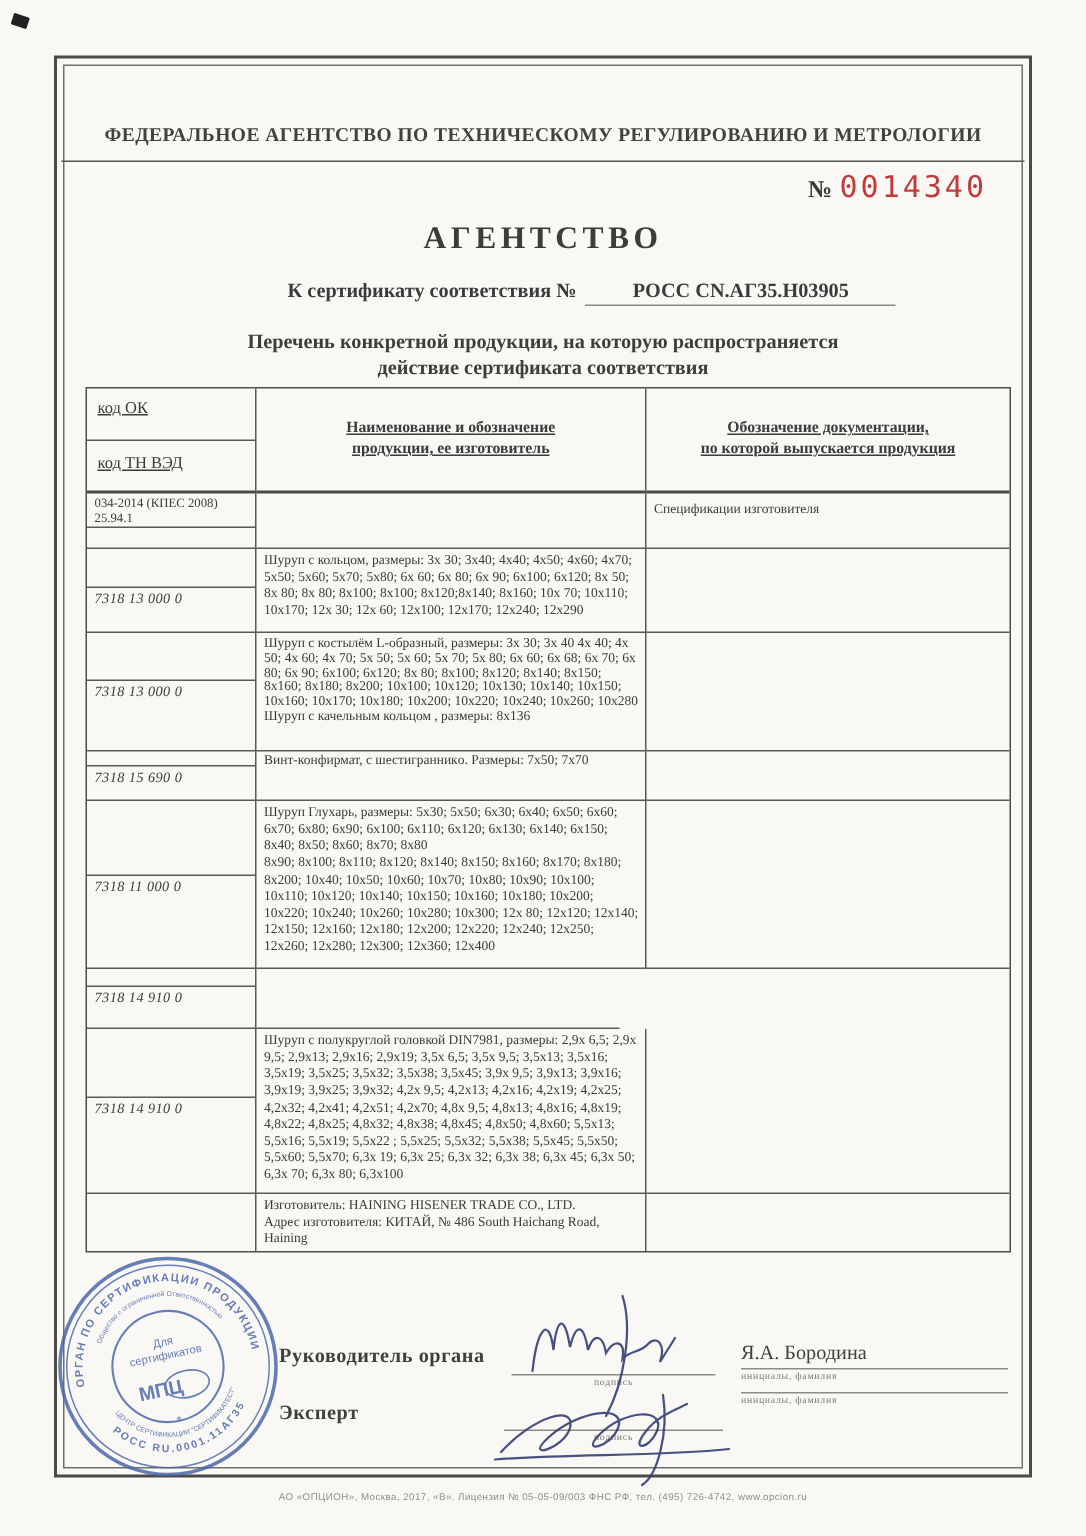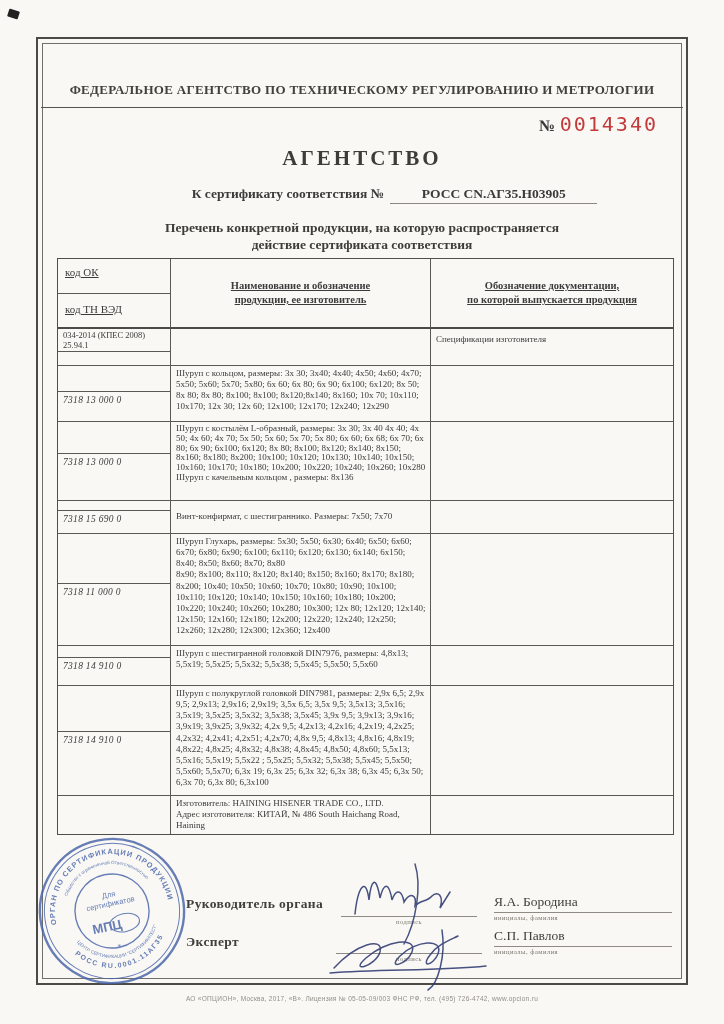--- a/index.html
+++ b/index.html
@@ -45,21 +45,21 @@
   .h1top{height:35px;border-bottom:1px solid #5b5954;padding:7px 0 0 7px;font-size:11px;box-sizing:border-box;}
   .h1bot{padding:9px 0 0 7px;font-size:11px;}
   .hmid{display:flex;align-items:center;justify-content:center;text-align:center;
     font-size:10.5px;font-weight:600;line-height:14px;white-space:pre-line;height:100%;}
   .dtext{padding:2px 4px 0 5px;font-size:9px;line-height:11.15px;white-space:pre-line;}
   .tight .dtext{line-height:9.8px;}
   .doccell{padding:5px 4px 0 5px;font-size:9px;}
   .c1top{height:23px;border-bottom:1px solid #5b5954;padding:2px 0 0 5px;font-size:8.5px;line-height:9.5px;white-space:pre-line;box-sizing:border-box;}
   .spacer{border-bottom:1px solid #5b5954;box-sizing:border-box;}
   .codetxt{padding:3px 0 0 5px;font-size:9.5px;letter-spacing:0.3px;font-style:italic;}
-  .vcenter{display:flex;align-items:center;}
+  .vcenter{display:flex;}
   .vcenter .dtext{padding-top:0;}
 
   
   .r0{height:37px;justify-content:space-between;} .r1{height:56px;} .r2{height:79px;} .r3{height:33px;}
   .r4{height:112px;} .r5{height:40px;} .r6{height:110px;} .r7{height:38px;}
   .r7 .cell{border-bottom:none;}
   .sp1{height:26px;} .sp2{height:32px;} .sp3{height:10px;}
   .sp4{height:50px;} .sp5{height:12px;} .sp6{height:46px;}
 
   
@@ -183,23 +183,20 @@
 8х90; 8х100; 8х110; 8х120; 8х140; 8х150; 8х160; 8х170; 8х180; 8х200; 10х40; 10х50; 10х60; 10х70; 10х80; 10х90; 10х100; 10х110; 10х120; 10х140; 10х150; 10х160; 10х180; 10х200; 10х220; 10х240; 10х260; 10х280; 10х300; 12х 80; 12х120; 12х140; 12х150; 12х160; 12х180; 12х200; 12х220; 12х240; 12х250; 12х260; 12х280; 12х300; 12х360; 12х400</div>
       </div>
       <div class="cell c3"></div>
     </div>
 
     <div class="trow r5">
       <div class="cell c1">
         <div class="spacer sp5"></div>
         <div class="codetxt">7318 14 910 0</div>
       </div>
-      <div class="cell c2">
-        <div class="dtext">Шуруп с шестигранной головкой DIN7976, размеры: 4,8х13; 5,5х19; 5,5х25; 5,5х32; 5,5х38; 5,5х45; 5,5х50; 5,5х60</div>
-      </div>
       <div class="cell c3"></div>
     </div>
 
     <div class="trow r6">
       <div class="cell c1">
         <div class="spacer sp6"></div>
         <div class="codetxt">7318 14 910 0</div>
       </div>
       <div class="cell c2">
         <div class="dtext">Шуруп с полукруглой головкой DIN7981, размеры: 2,9х 6,5; 2,9х 9,5; 2,9х13; 2,9х16; 2,9х19; 3,5х 6,5; 3,5х 9,5; 3,5х13; 3,5х16; 3,5х19; 3,5х25; 3,5х32; 3,5х38; 3,5х45; 3,9х 9,5; 3,9х13; 3,9х16; 3,9х19; 3,9х25; 3,9х32; 4,2х 9,5; 4,2х13; 4,2х16; 4,2х19; 4,2х25; 4,2х32; 4,2х41; 4,2х51; 4,2х70; 4,8х 9,5; 4,8х13; 4,8х16; 4,8х19; 4,8х22; 4,8х25; 4,8х32; 4,8х38; 4,8х45; 4,8х50; 4,8х60; 5,5х13; 5,5х16; 5,5х19; 5,5х22 ; 5,5х25; 5,5х32; 5,5х38; 5,5х45; 5,5х50; 5,5х60; 5,5х70; 6,3х 19; 6,3х 25; 6,3х 32; 6,3х 38; 6,3х 45; 6,3х 50; 6,3х 70; 6,3х 80; 6,3х100</div>
@@ -228,21 +225,20 @@
     <div class="line"></div>
     <div class="cap">подпись</div>
   </div>
 
   <div class="namewrap nw1">
     <div class="nm">Я.А. Бородина</div>
     <div class="line"></div>
     <div class="cap">инициалы, фамилия</div>
   </div>
   <div class="namewrap nw2">
-    <div class="nm">С.П. Павлов</div>
     <div class="line"></div>
     <div class="cap">инициалы, фамилия</div>
   </div>
 
   <svg class="handsig" viewBox="0 0 230 140">
     <g fill="none" stroke="#2f3a72" stroke-width="1.5" stroke-linecap="round" opacity="0.88">
       <path d="M55,62 C58,34 66,24 69,48 C71,28 76,22 80,46 C84,30 89,30 92,48 C96,36 102,38 104,50 C110,40 117,42 115,54 C120,48 127,50 132,44 C138,38 144,44 140,56 L150,40"></path>
       <path d="M115,12 C122,34 116,70 104,92"></path>
       <path d="M34,116 C56,92 84,84 80,100 C76,114 48,122 66,106 C86,88 118,84 112,100 C107,113 86,118 100,104 C116,88 144,86 138,102 C133,114 120,116 130,103 C138,92 150,88 158,84"></path>
       <path d="M30,121 C80,117 140,119 186,114"></path>

